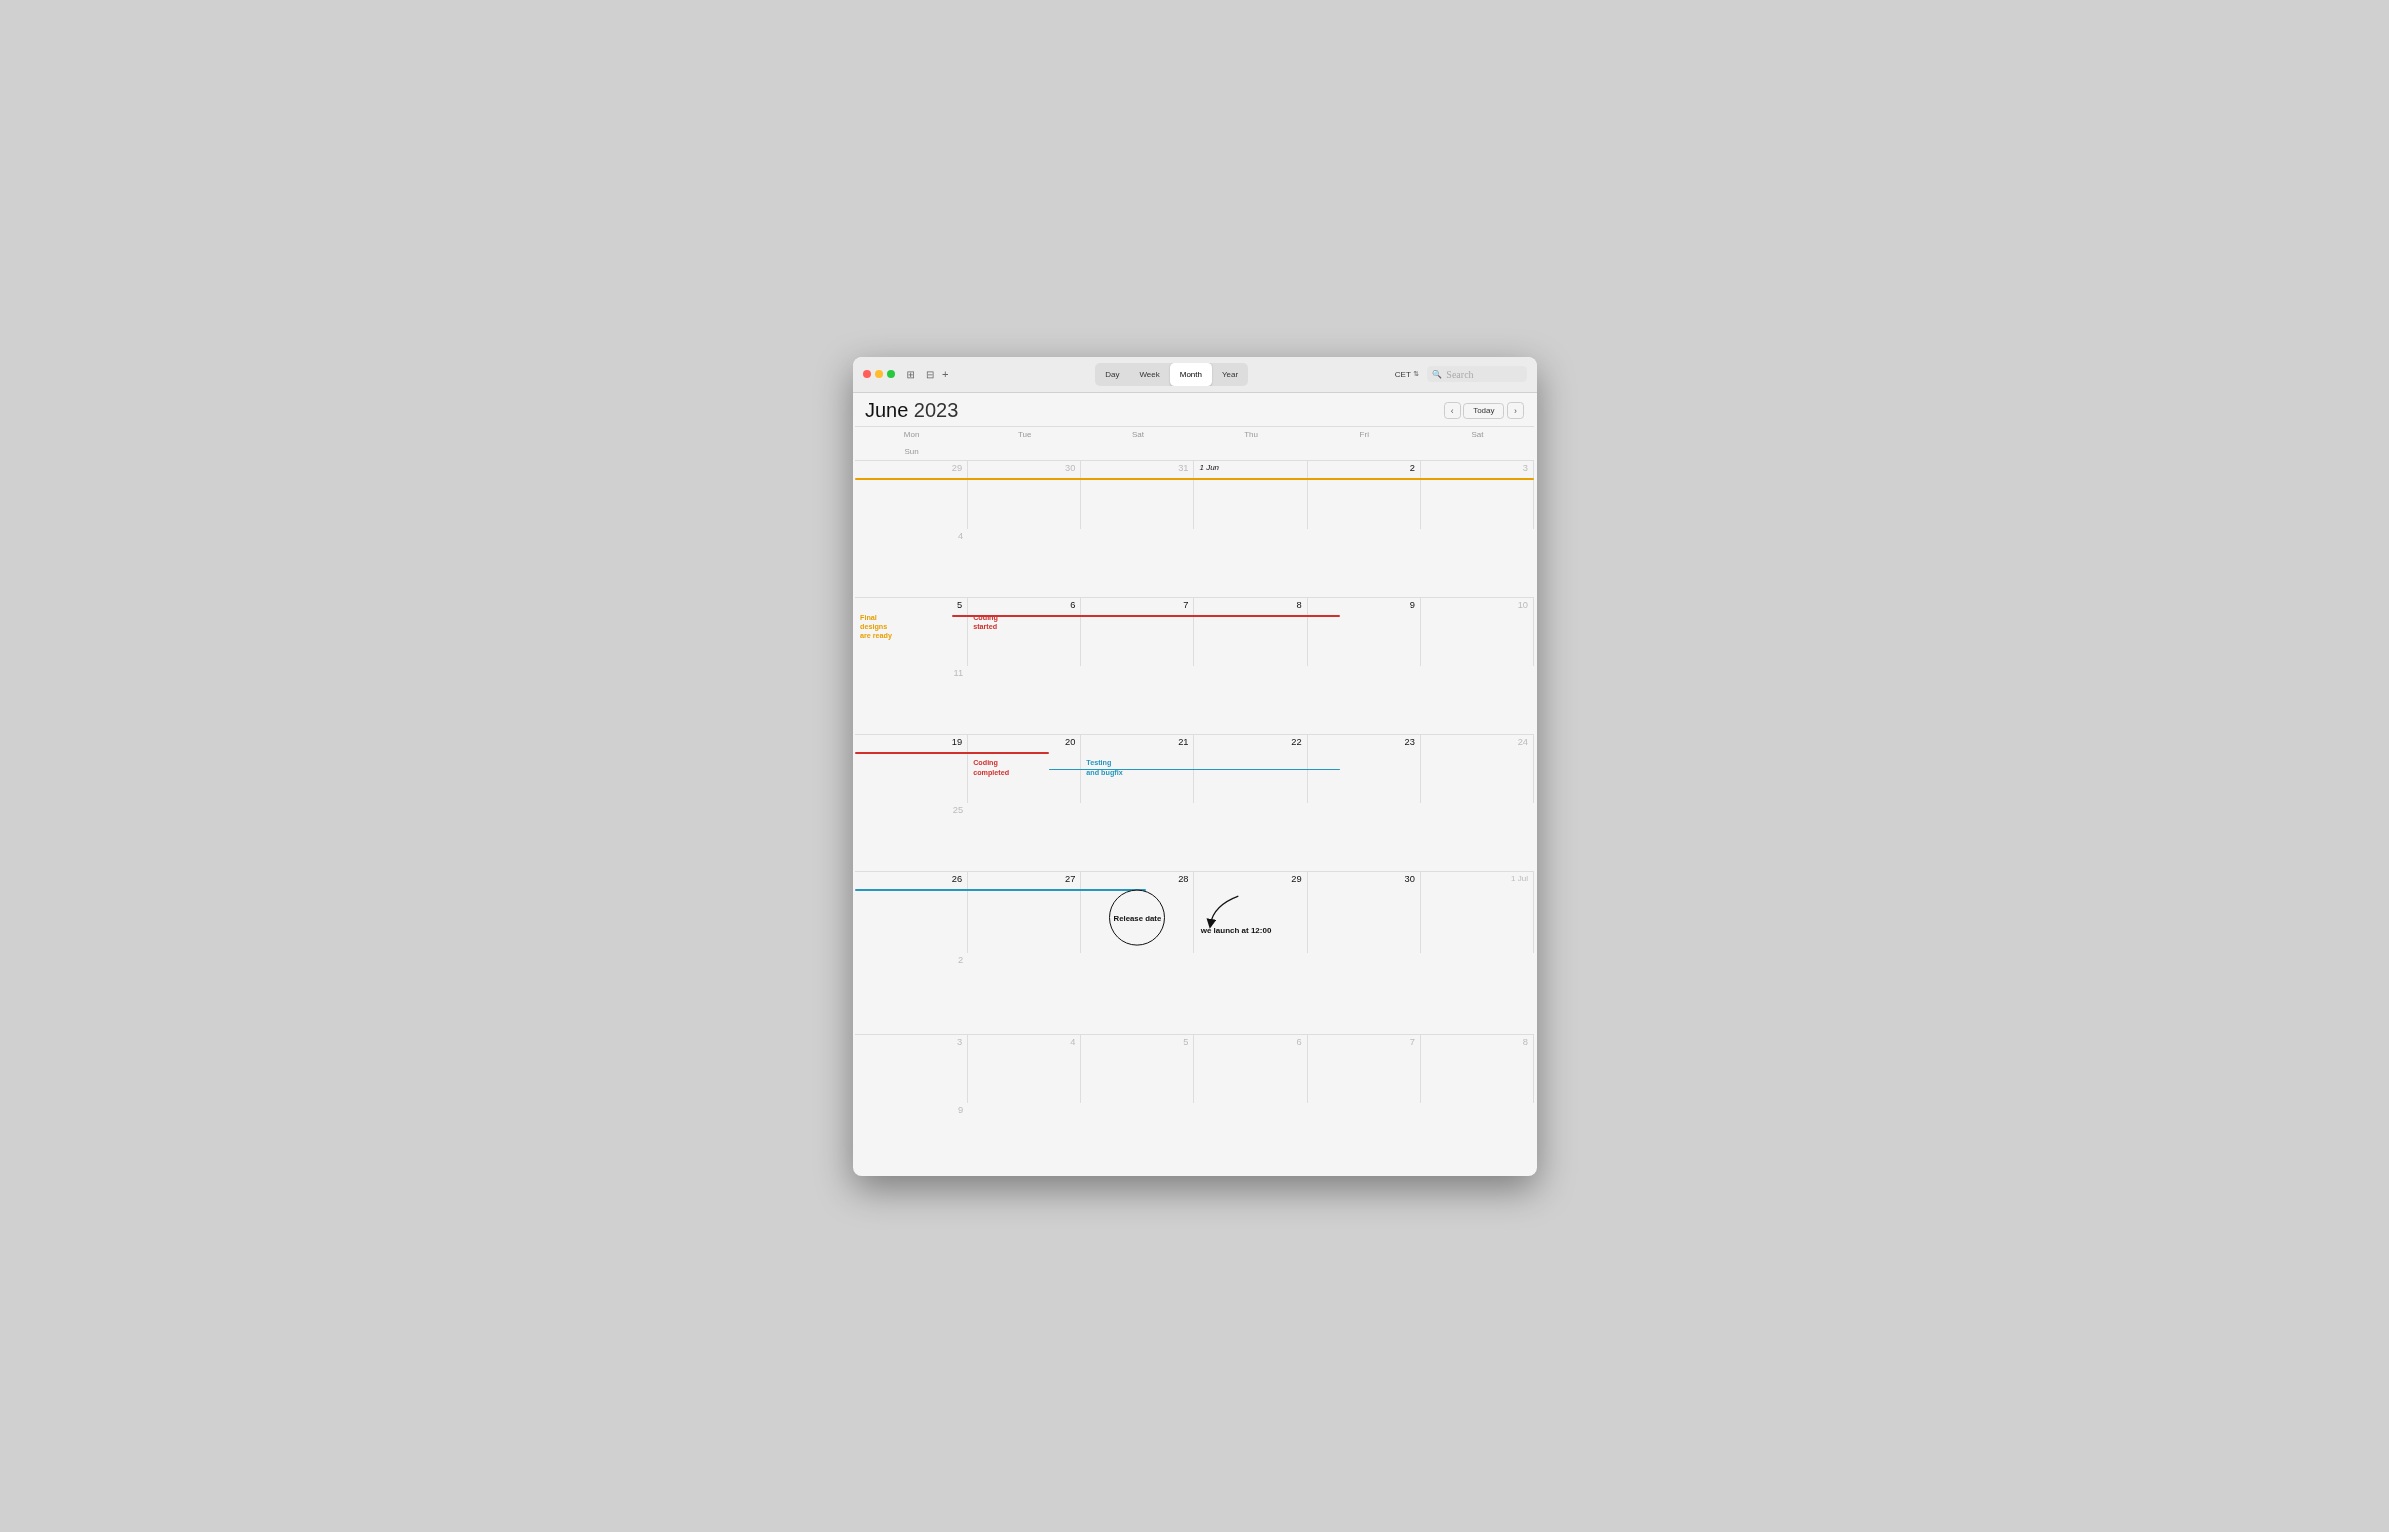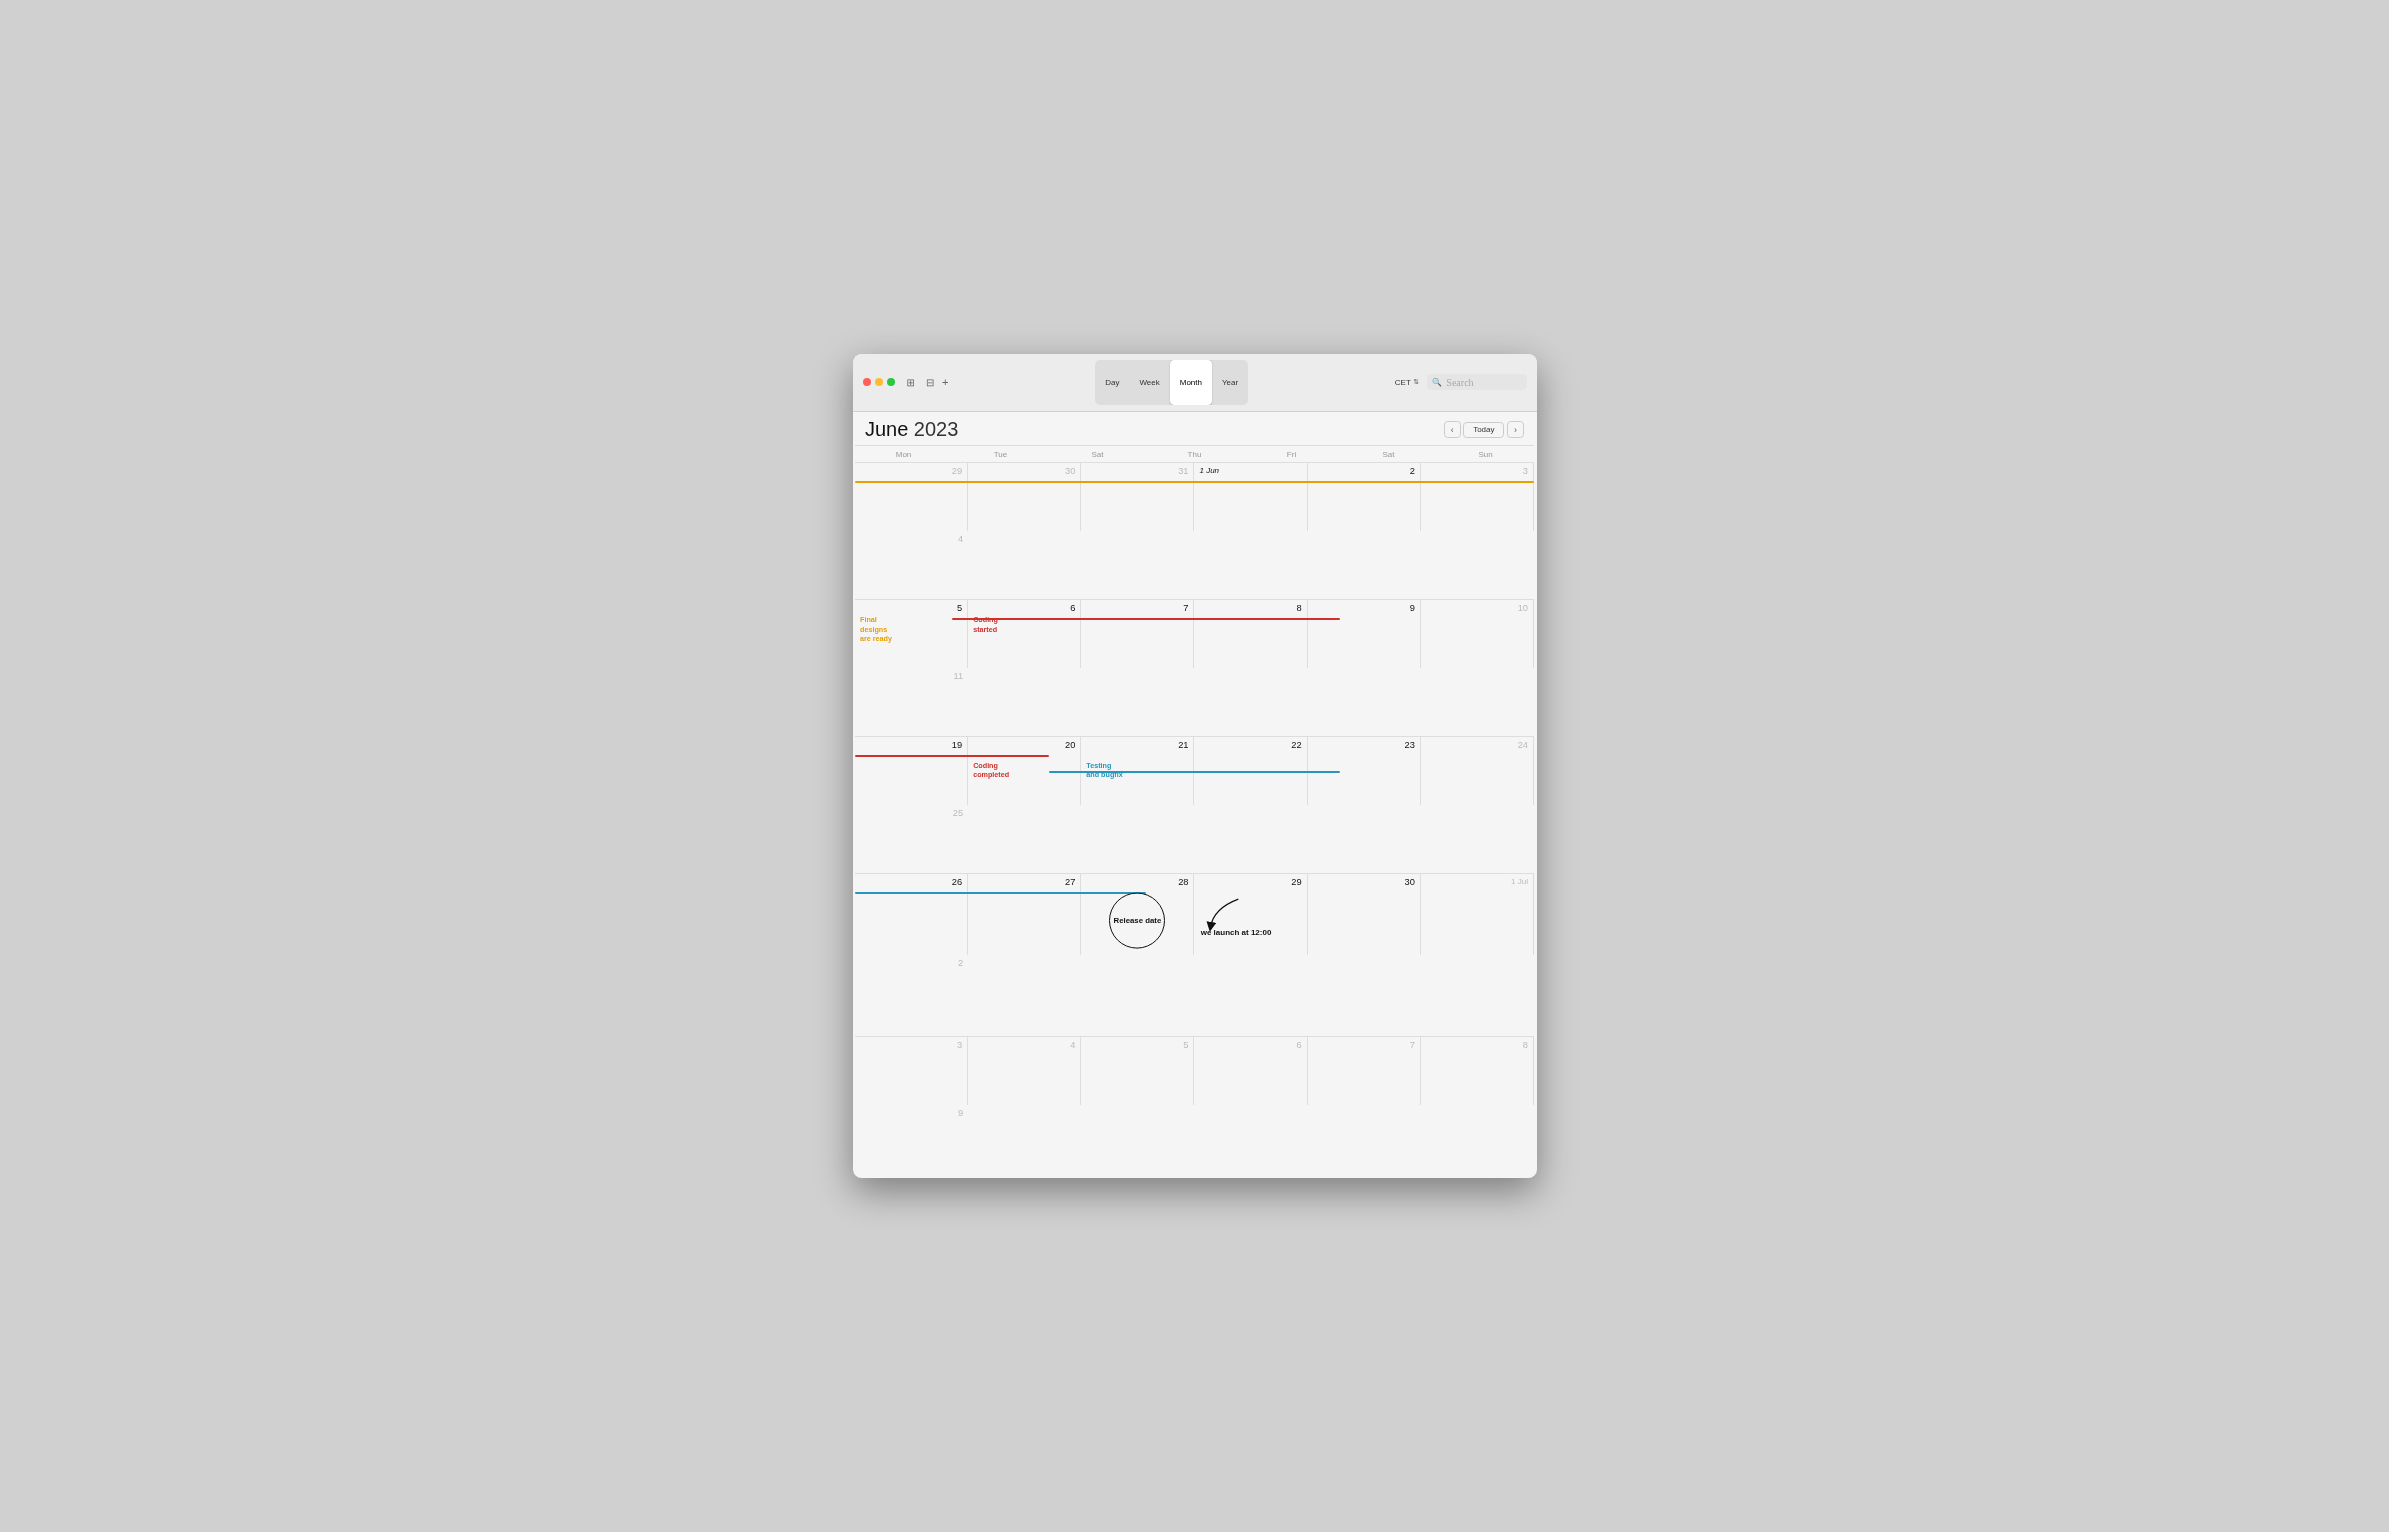--- a/index.html
+++ b/index.html
@@ -54,21 +54,21 @@
     }
     .titlebar-spacer { flex: 1; }
     .view-switcher {
       display: flex;
       background: #ddd;
       border-radius: 5px;
       overflow: hidden;
       gap: 0;
     }
     .view-btn {
-      padding: 18px 10px;
+      padding: 7px 10px;
       font-size: 8px;
       color: #333;
       cursor: pointer;
       border: none;
       background: transparent;
       font-family: inherit;
     }
     .view-btn.active {
       background: #fff;
       border-radius: 4.4px;
@@ -154,21 +154,21 @@
       color: #333;
       font-family: inherit;
     }
 
     
     .cal-grid-wrapper {
       padding: 0 2.5px 5px 2.5px;
     }
     .cal-dow-row {
       display: grid;
-      grid-template-columns: repeat(7, 1fr);
+      grid-template-columns: repeat(6, 1fr);
       border-top: 0.6px solid #ddd;
     }
     .cal-dow {
       text-align: center;
       padding: 3.7px 0;
       font-size: 8px;
       color: #999;
       font-weight: 400;
     }
     .cal-weeks {

